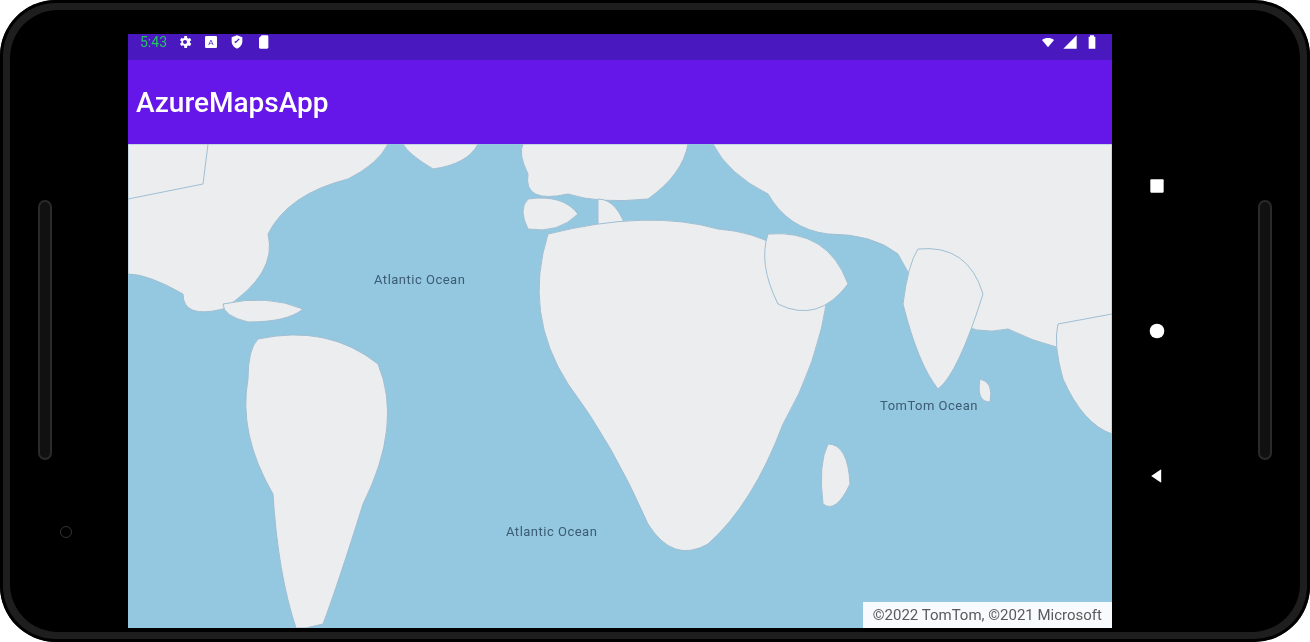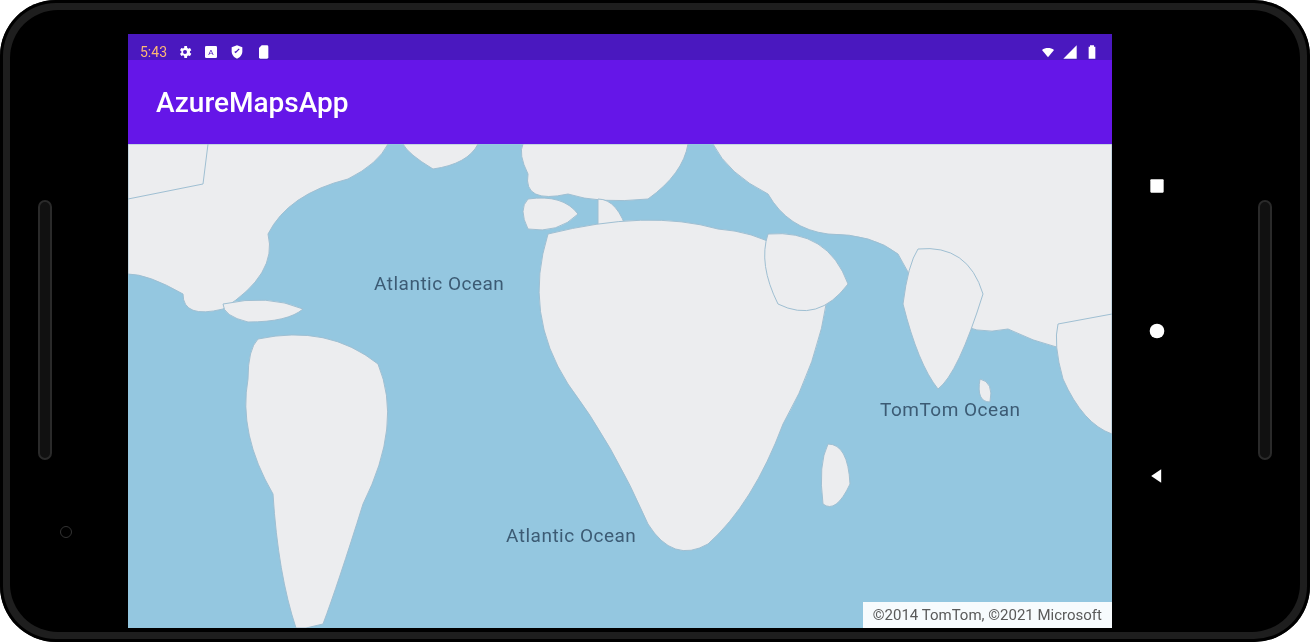--- a/index.html
+++ b/index.html
@@ -61,42 +61,42 @@
     height: 594px;
     background: #94c7e0;
   }
 
   
   .status-bar {
     position: absolute;
     left: 0; top: 0;
     width: 984px; height: 26px;
     background: #4a18bf;
-    color: #fdba74;
+    color: #22c55e;
     display: flex;
-    align-items: flex-end;
+    align-items: flex-start;
     padding: 0 12px;
     gap: 12px;
     font-size: 14px;
   }
   .status-left { display: flex; align-items: center; gap: 10px; }
   .status-right { margin-left: auto; display: flex; align-items: center; gap: 6px; }
   .status-icon { display:inline-flex; width:16px; height:16px; }
   .status-icon svg { width:16px; height:16px; fill:#fff; }
 
   
   .app-bar {
     position: absolute;
     left: 0; top: 26px;
     width: 984px; height: 84px;
     background: #6516e8;
     color: #fff;
     display: flex;
     align-items: center;
-    padding-left: 28px;
+    padding-left: 8px;
     font-size: 28px;
     font-weight: 500;
   }
 
   
   .map {
     position: absolute;
     left: 0; top: 110px;
     width: 984px; height: 484px;
     background: #94c7e0;
@@ -106,21 +106,21 @@
   .land {
     position: absolute;
     fill: #ecedef;
     stroke: #9fbfd2;
     stroke-width: 1;
   }
 
   .ocean-label {
     position: absolute;
     color: #3c5b74;
-    font-size: 19px;
+    font-size: 13px;
     letter-spacing: 0.5px;
     white-space: nowrap;
   }
 
   .attribution {
     position: absolute;
     right: 0; bottom: 0;
     background: rgba(255,255,255,0.92);
     color: #5a5a5a;
     font-size: 15px;
@@ -235,21 +235,21 @@
 
             <path d="M852 235 Q866 238 862 258 Q848 258 852 235 Z"></path>
 
             <path d="M930 180 L984 170 L984 290 Q955 280 935 235 Q925 200 930 180 Z"></path>
           </svg>
 
           <span class="ocean-label" style="left:246px;top:128px">Atlantic Ocean</span>
           <span class="ocean-label" style="left:378px;top:380px">Atlantic Ocean</span>
           <span class="ocean-label" style="left:752px;top:254px">TomTom Ocean</span>
 
-          <div class="attribution">©2014 TomTom, ©2021 Microsoft</div>
+          <div class="attribution">©2022 TomTom, ©2021 Microsoft</div>
         </div>
       </div>
 
       <div class="nav-bar">
         <div class="nav-btn">
           <svg width="20" height="20" viewBox="0 0 24 24">
               <rect x="4" y="4" width="16" height="16" rx="1" fill="#fff"></rect>
             </svg>
         </div>
         <div class="nav-btn">

